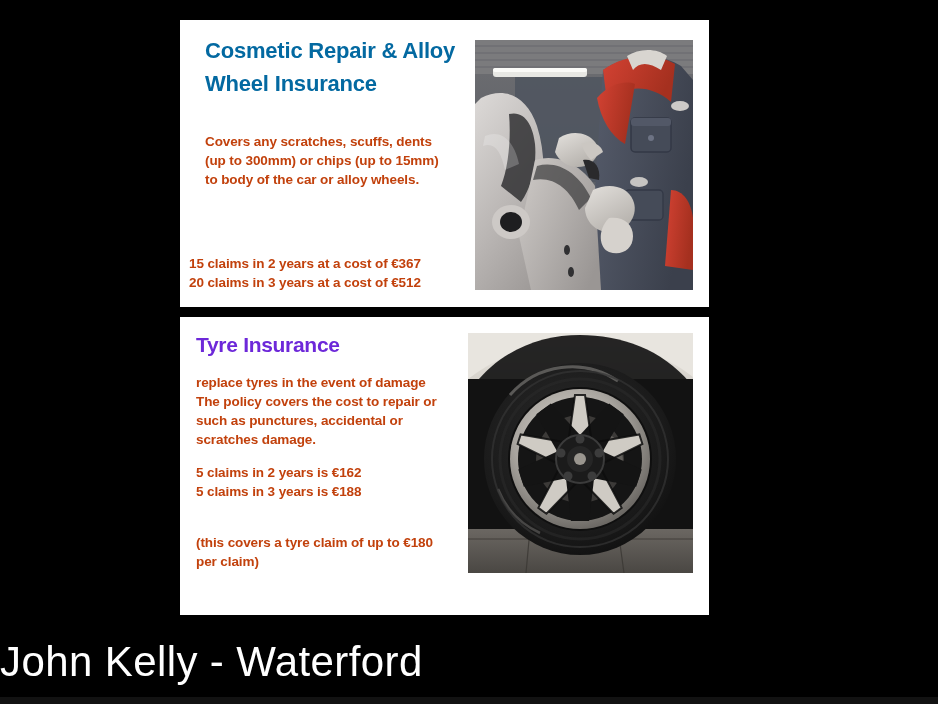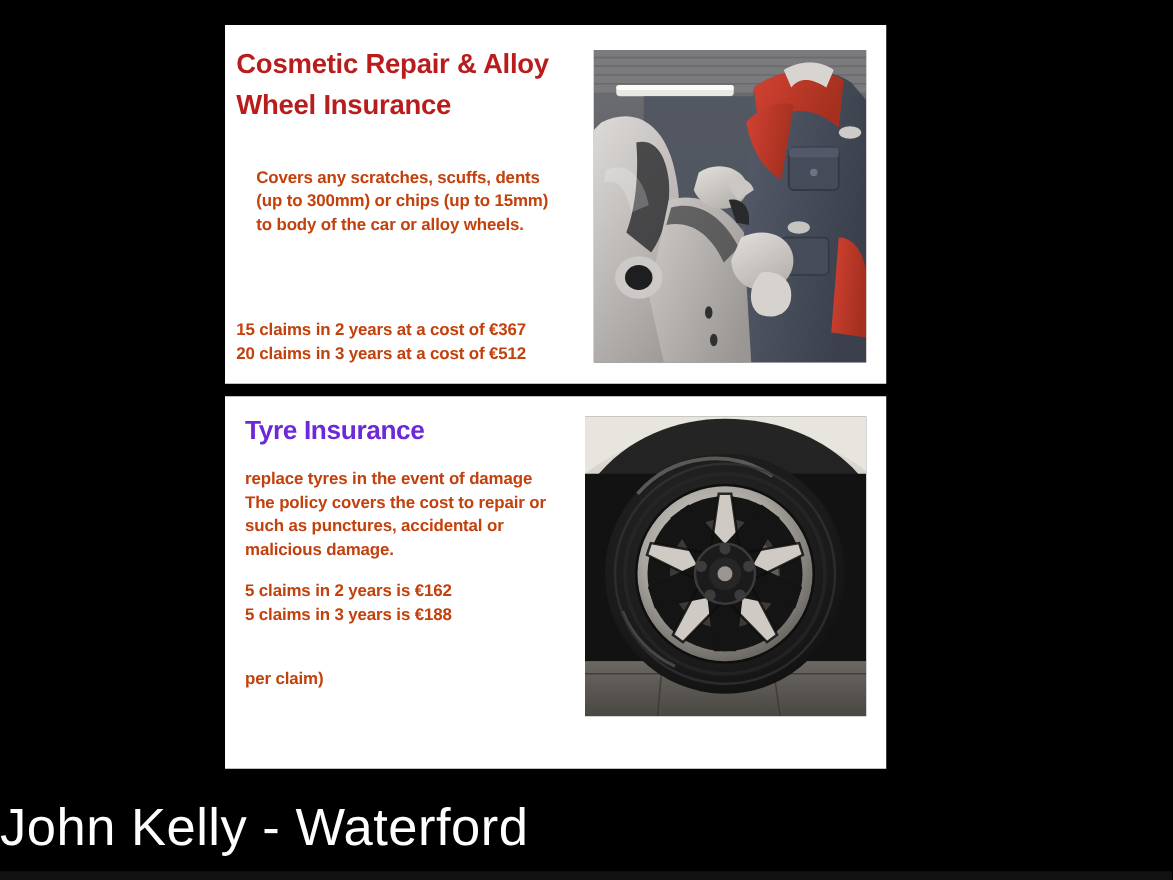--- a/index.html
+++ b/index.html
@@ -47,27 +47,27 @@
   #card-tyre {
     left: 180px;
     top: 317px;
     width: 529px;
     height: 298px;
   }
 
   
   .card-title-heavy {
     position: absolute;
-    left: 9px;
+    left: 25px;
     top: 14px;
     width: 270px;
     font-size: 22px;
     font-weight: bold;
     line-height: 33px;
-    color: #b91c1c;
+    color: #0369a1;
     letter-spacing: -0.2px;
   }
   .card-title-plain {
     position: absolute;
     left: 16px;
     top: 14px;
     width: 280px;
     font-size: 21px;
     font-weight: bold;
     line-height: 28px;
@@ -256,29 +256,30 @@
   </div>
 
   <div class="card" id="card-tyre">
 
     <div class="card-title-plain">Tyre Insurance</div>
 
     <div class="body-text" id="tyre-desc">
       <span class="line">replace tyres in the event of damage</span>
       <span class="line">The policy covers the cost to repair or</span>
       <span class="line">such as punctures, accidental or</span>
-      <span class="line">malicious damage.</span>
+      <span class="line">scratches damage.</span>
     </div>
 
     <div class="body-text" id="tyre-claims">
       <span class="line">5 claims in 2 years is €162</span>
       <span class="line">5 claims in 3 years is €188</span>
     </div>
 
     <div class="body-text" id="tyre-note">
+      <span class="line">(this covers a tyre claim of up to €180</span>
       <span class="line">per claim)</span>
     </div>
 
     <div class="photo" id="photo-wheel">
       <svg viewBox="0 0 225 240" preserveAspectRatio="none">
         <defs>
           <radialGradient id="rimG" cx="0.42" cy="0.36" r="0.72">
             <stop offset="0%" stop-color="#dedad4"></stop>
             <stop offset="55%" stop-color="#a8a49e"></stop>
             <stop offset="100%" stop-color="#5c5955"></stop>

